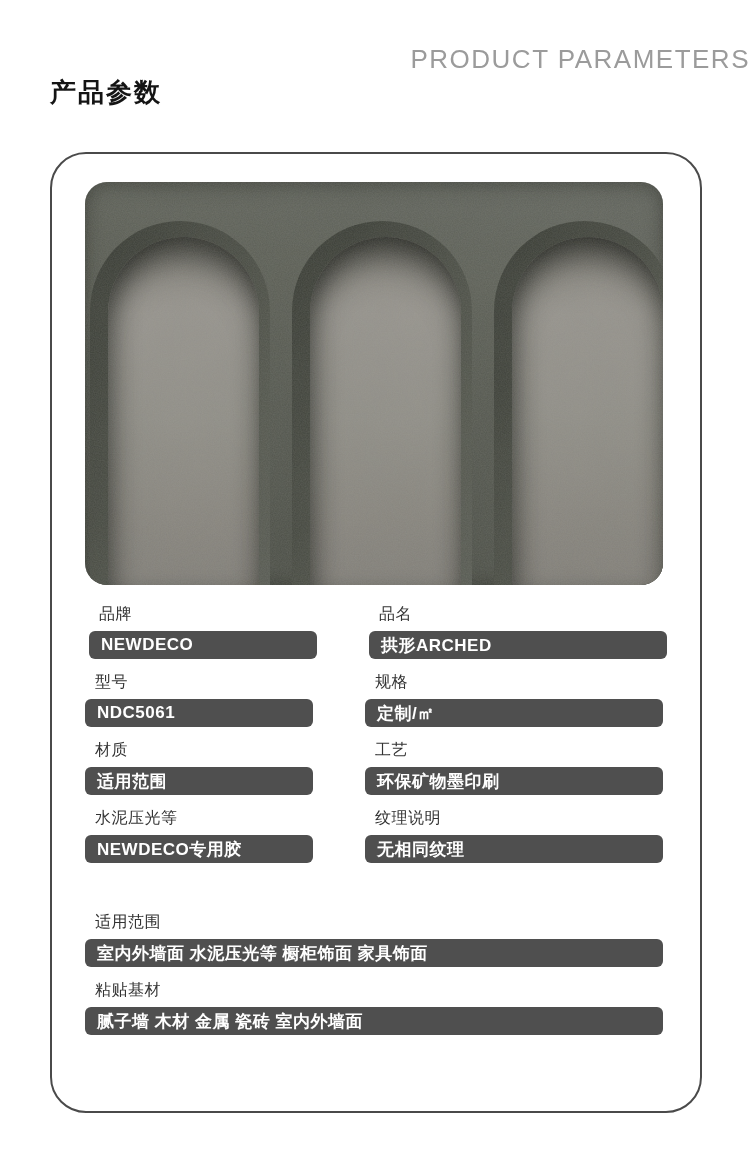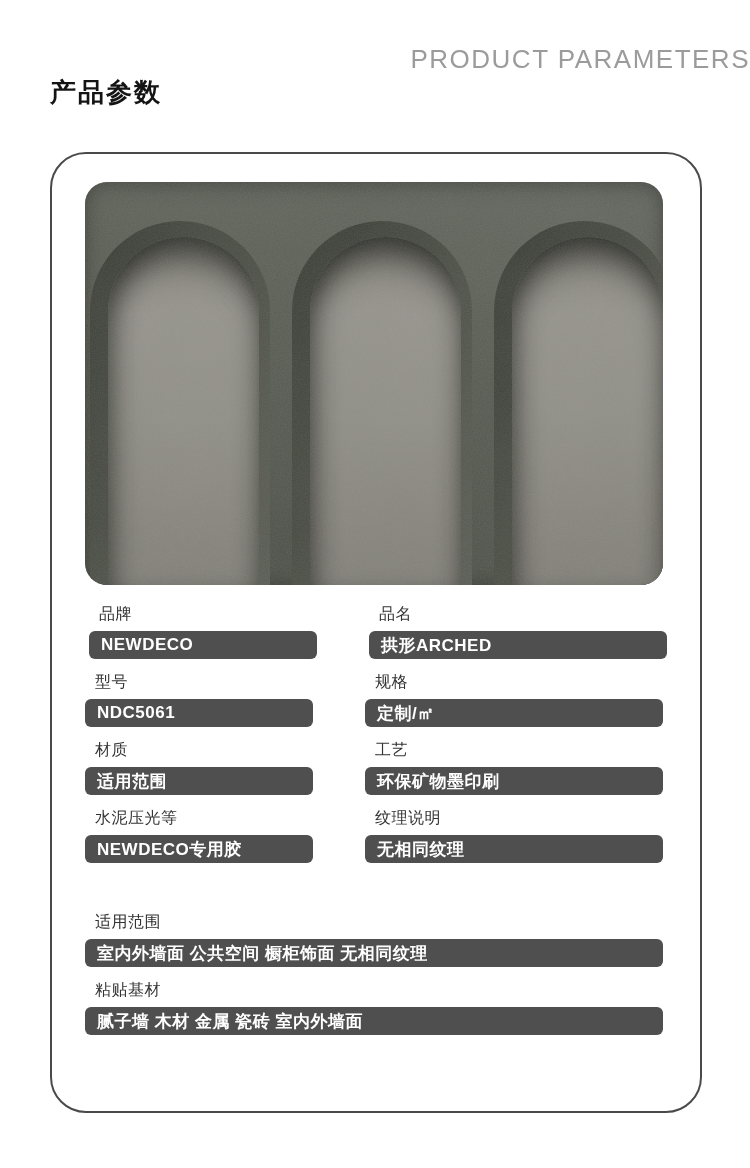--- a/index.html
+++ b/index.html
@@ -188,21 +188,21 @@
       </div>
       <div class="param-cell-right">
         <div class="param-label">纹理说明</div>
         <div class="param-value">无相同纹理</div>
       </div>
     </div>
 
     <div class="param-row section-gap">
       <div class="param-cell-full">
         <div class="param-label">适用范围</div>
-        <div class="param-value">室内外墙面 公共空间 橱柜饰面 无相同纹理</div>
+        <div class="param-value">室内外墙面 水泥压光等 橱柜饰面 家具饰面</div>
       </div>
     </div>
 
     <div class="param-row">
       <div class="param-cell-full">
         <div class="param-label">粘贴基材</div>
         <div class="param-value">腻子墙 木材 金属 瓷砖 室内外墙面</div>
       </div>
     </div>
 

